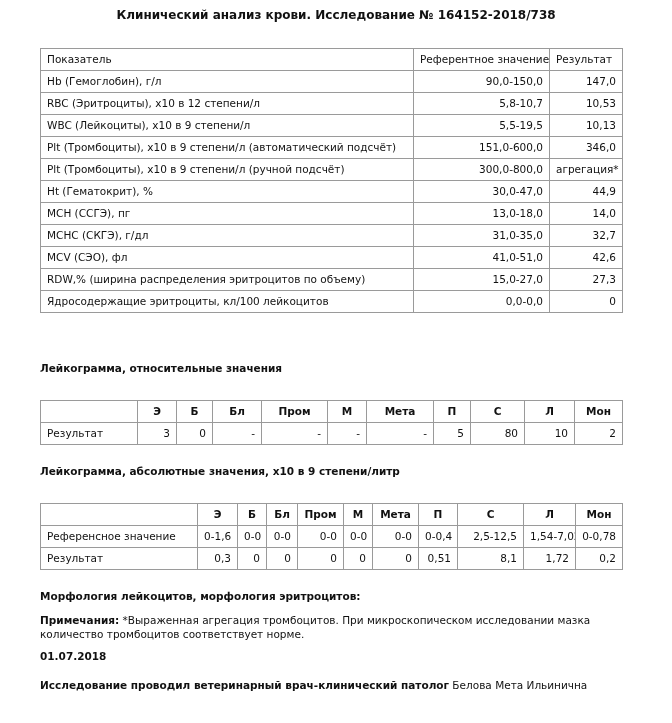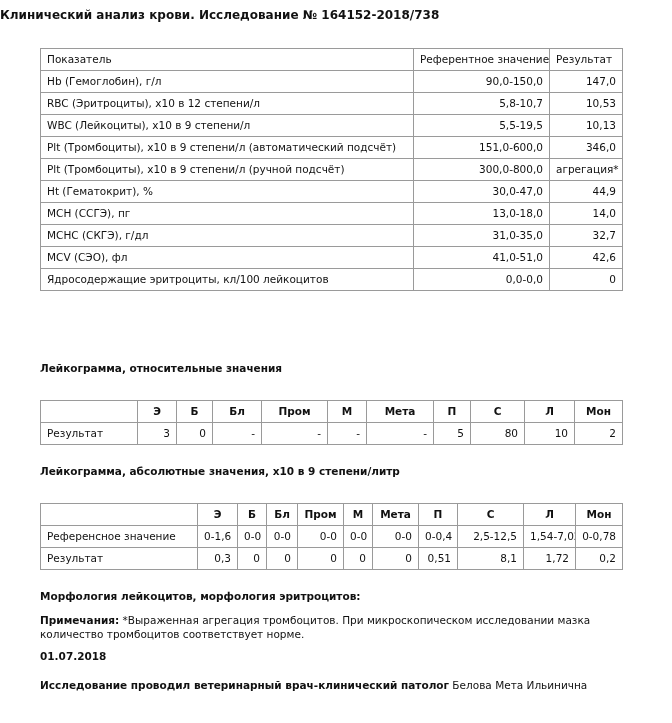--- a/index.html
+++ b/index.html
@@ -1,21 +1,21 @@
 <!DOCTYPE html>
 <html><head>
 <meta charset="utf-8">
 <style>
   html, body { margin: 0; padding: 0; background: #ffffff; }
   body {
     width: 672px; height: 723px; position: relative; overflow: hidden;
     font-family: "DejaVu Sans", sans-serif; color: #111; font-size: 11px;
   }
   .title {
-    position: absolute; left: 0; width: 672px; top: 8px; 
+    position: absolute; left: 0; width: 672px; top: 8px; text-align: center;
     font-weight: bold; font-size: 12px; letter-spacing: 0;
   }
   table { position: absolute; border-collapse: collapse; table-layout: fixed; font-size: 10.5px; }
   td, th { border: 1px solid #9a9a9a; padding: 0 6px; height: 21px; line-height: 21px; white-space: nowrap; overflow: hidden; }
   th { font-weight: bold; text-align: center; }
   td.num { text-align: right; }
   td.b { font-weight: normal; }
   td.hdr { font-weight: normal; }
   .h { position: absolute; left: 40px; font-weight: bold; font-size: 10.5px; }
   .p { position: absolute; left: 40px; width: 585px; font-size: 10.5px; line-height: 14px; }
@@ -80,20 +80,25 @@
       </tr>
       <tr>
         <td class="b">MCHC (СКГЭ), г/дл</td>
         <td class="num">31,0-35,0</td>
         <td class="num">32,7</td>
       </tr>
       <tr>
         <td class="b">MCV (СЭО), фл</td>
         <td class="num">41,0-51,0</td>
         <td class="num">42,6</td>
+      </tr>
+      <tr>
+        <td class="b">RDW,% (ширина распределения эритроцитов по объему)</td>
+        <td class="num">15,0-27,0</td>
+        <td class="num">27,3</td>
       </tr>
       <tr>
         <td class="b">Ядросодержащие эритроциты, кл/100 лейкоцитов</td>
         <td class="num">0,0-0,0</td>
         <td class="num">0</td>
       </tr>
     </tbody>
 </table>
 
 <div class="h" style="top:362px">Лейкограмма, относительные значения</div>

